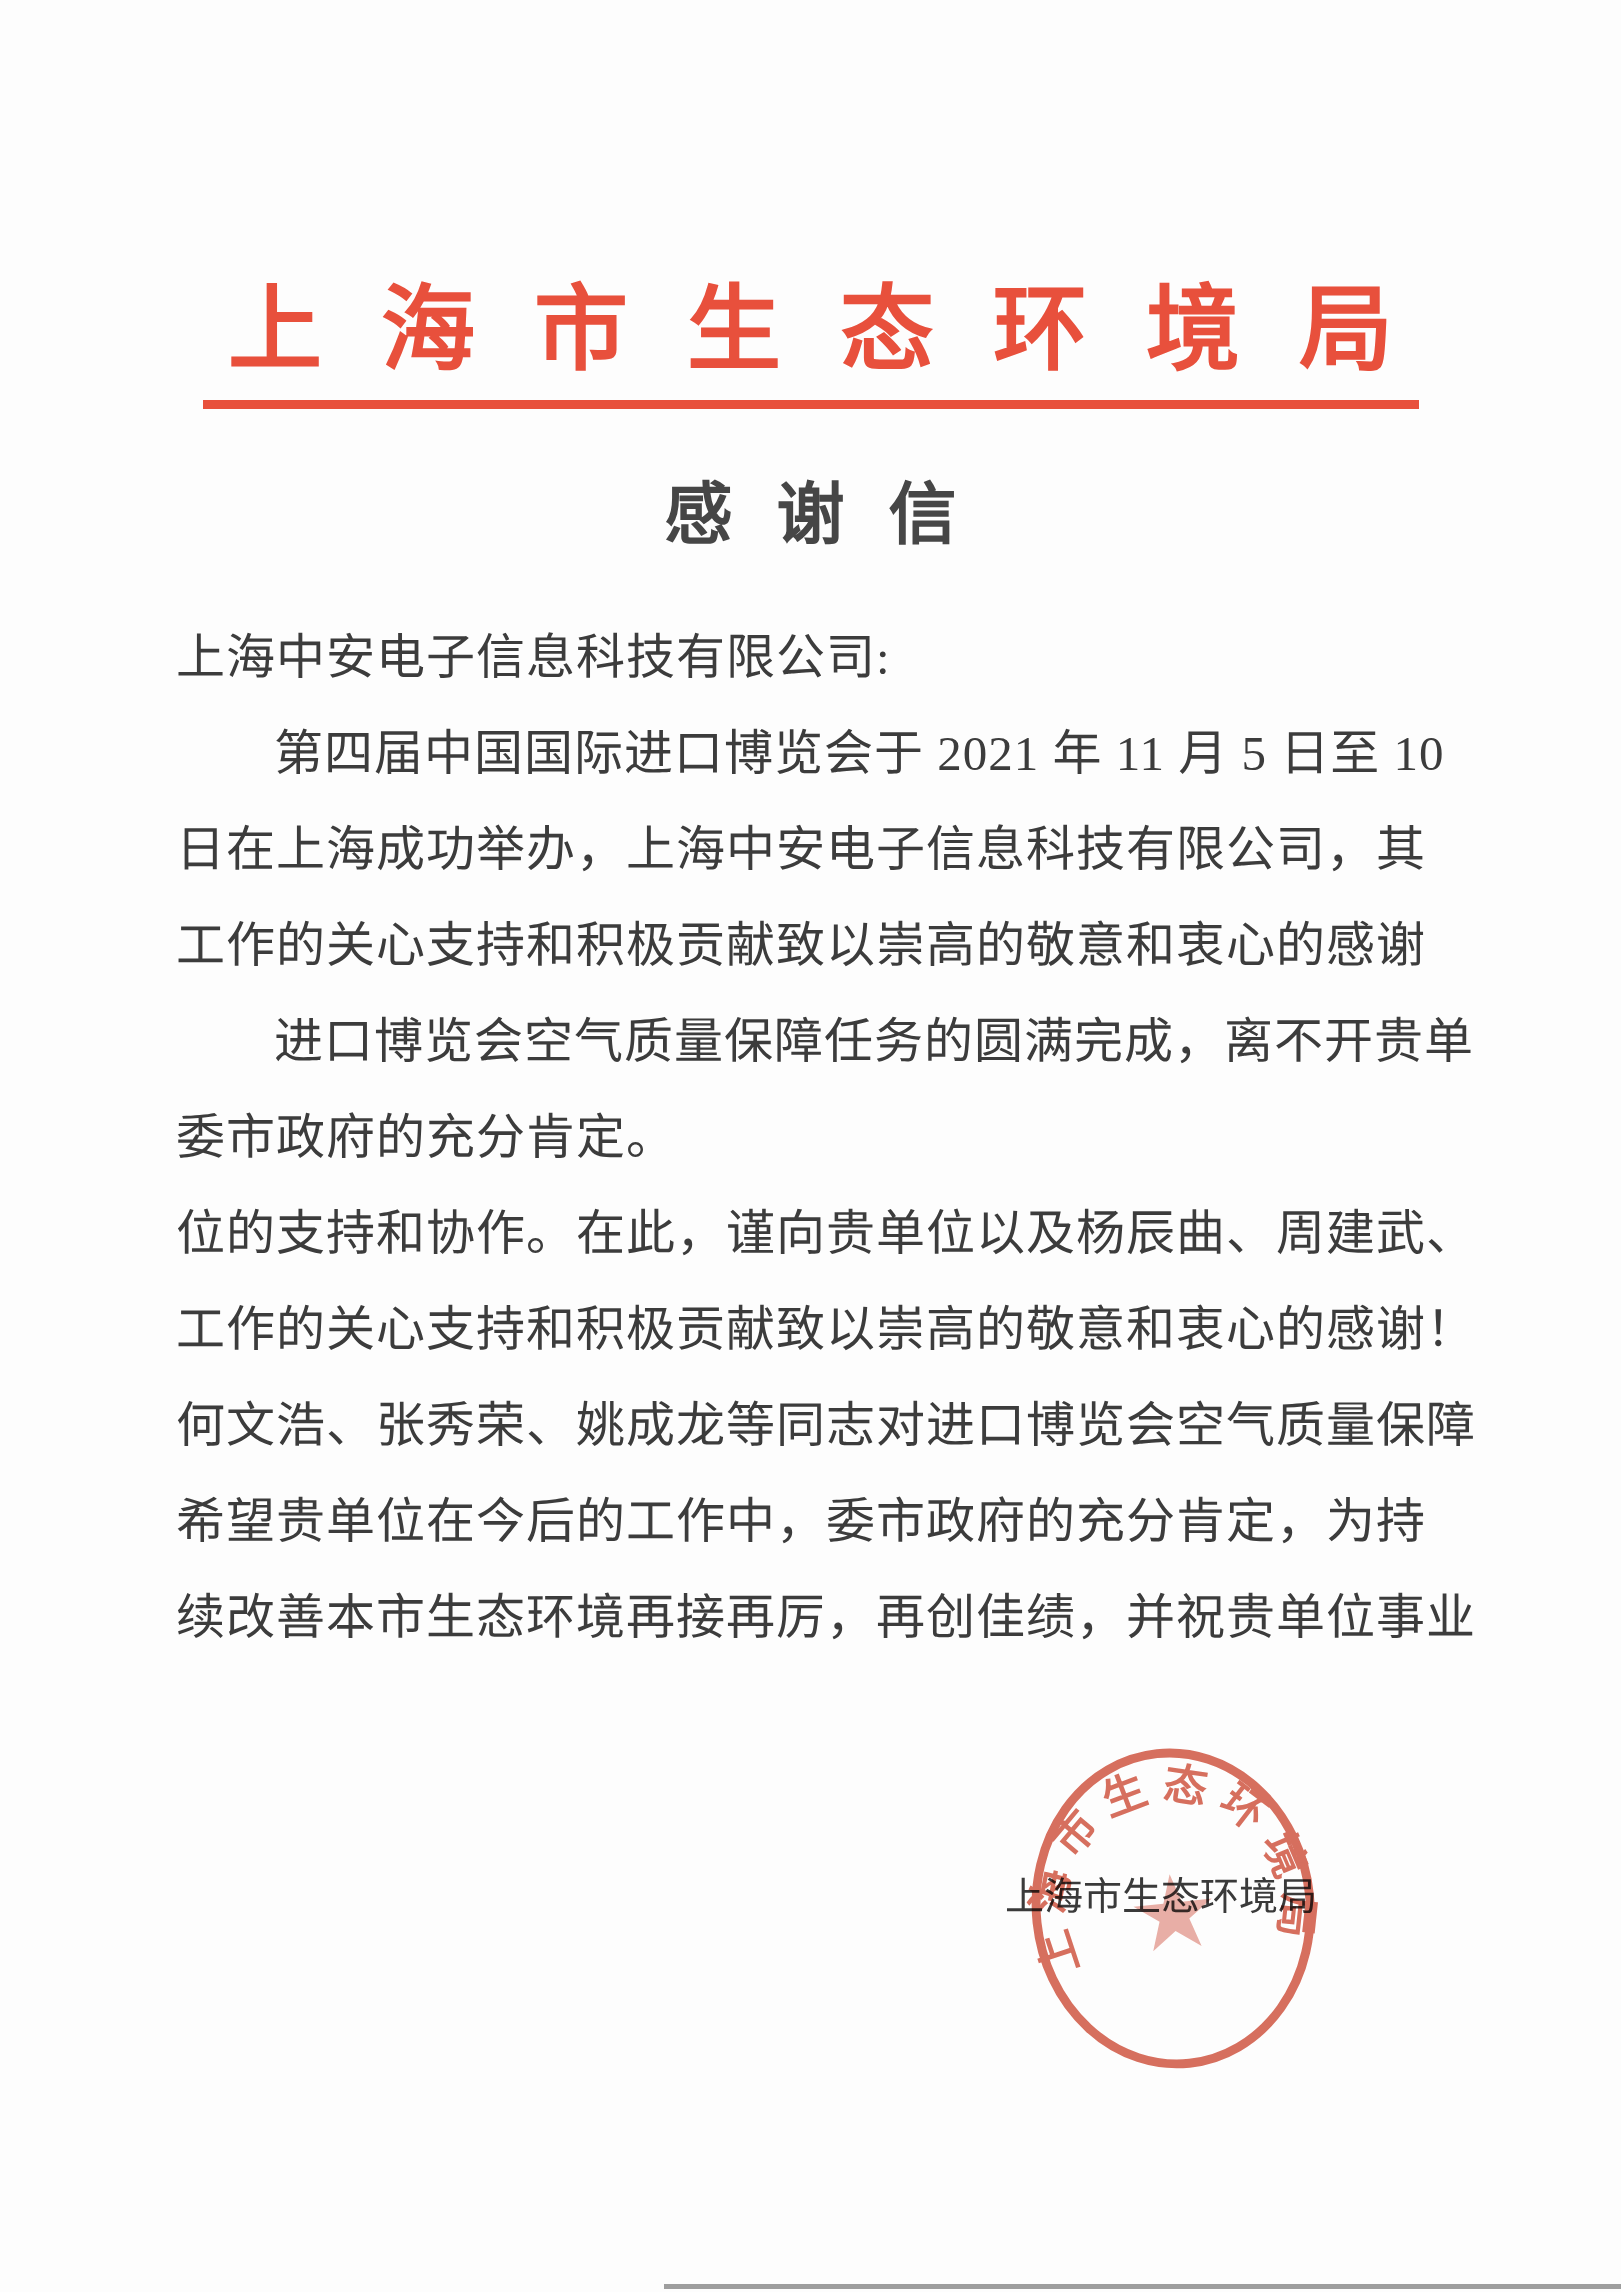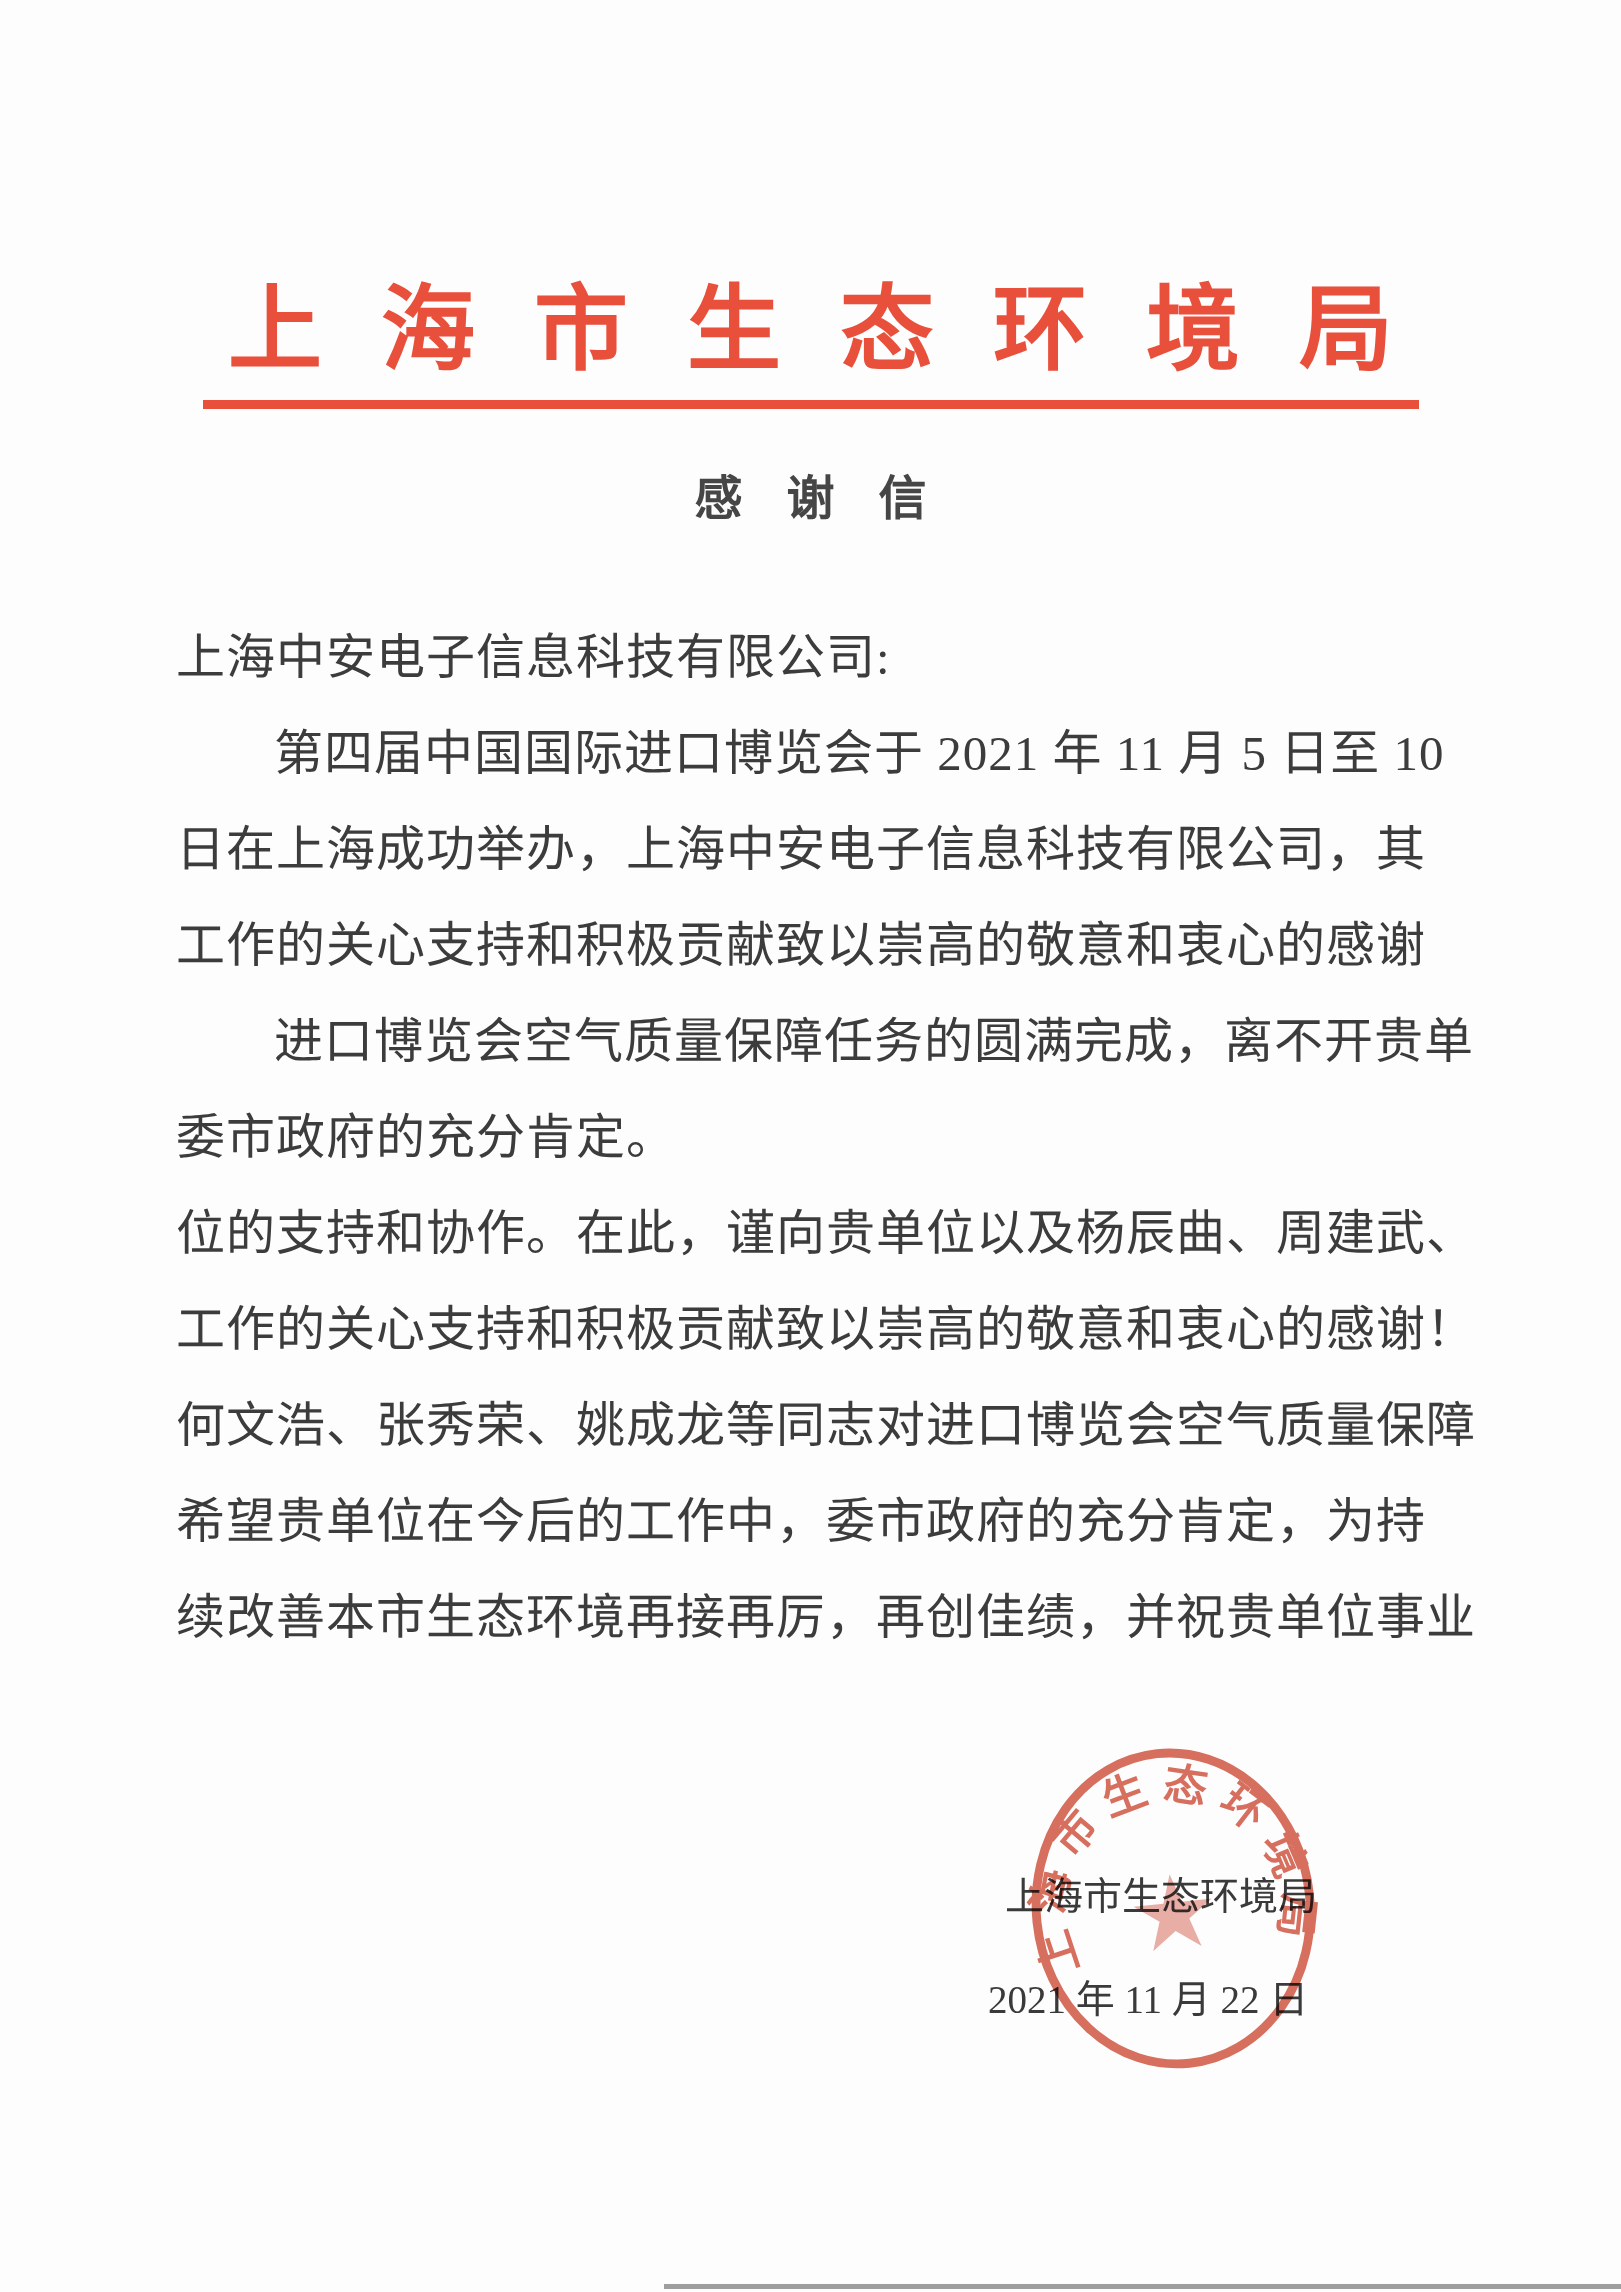--- a/index.html
+++ b/index.html
@@ -42,21 +42,21 @@
     height: 8.8px;
     background: var(--header-red);
   }
   
   .letter-title {
     position: absolute;
     top: 459px;
     left: 0;
     width: 100%;
     text-align: center;
-    font-size: 48px;
+    font-size: 68px;
     font-weight: 600;
     color: #464646;
     letter-spacing: 44px;
     padding-left: 44px;
     white-space: nowrap;
   }
   
   .letter-body {
     position: absolute;
     top: 610px;
@@ -145,21 +145,20 @@
     <div class="body-line">委市政府的充分肯定。</div>
     <div class="body-line">位的支持和协作。在此，谨向贵单位以及杨辰曲、周建武、</div>
     <div class="body-line">工作的关心支持和积极贡献致以崇高的敬意和衷心的感谢！</div>
     <div class="body-line">何文浩、张秀荣、姚成龙等同志对进口博览会空气质量保障</div>
     <div class="body-line">希望贵单位在今后的工作中，委市政府的充分肯定，为持</div>
     <div class="body-line">续改善本市生态环境再接再厉，再创佳绩，并祝贵单位事业</div>
   </div>
 
   <div class="signature">上海市生态环境局</div>
 
-  <div class="letter-date">2021 年 11 月 22 日</div>
 
   <div class="seal">
     <svg viewBox="0 0 300 332" xmlns="http://www.w3.org/2000/svg">
       <defs>
         <path id="sealArc" d="M 54.7 223 A 110 110 0 1 1 245.3 223" fill="none"></path>
       </defs>
       <ellipse class="seal-ring" cx="150" cy="168" rx="139" ry="158"></ellipse>
       <text class="seal-arc-text">
         <textPath href="#sealArc" startOffset="6">上海市生态环境局</textPath>
       </text>

